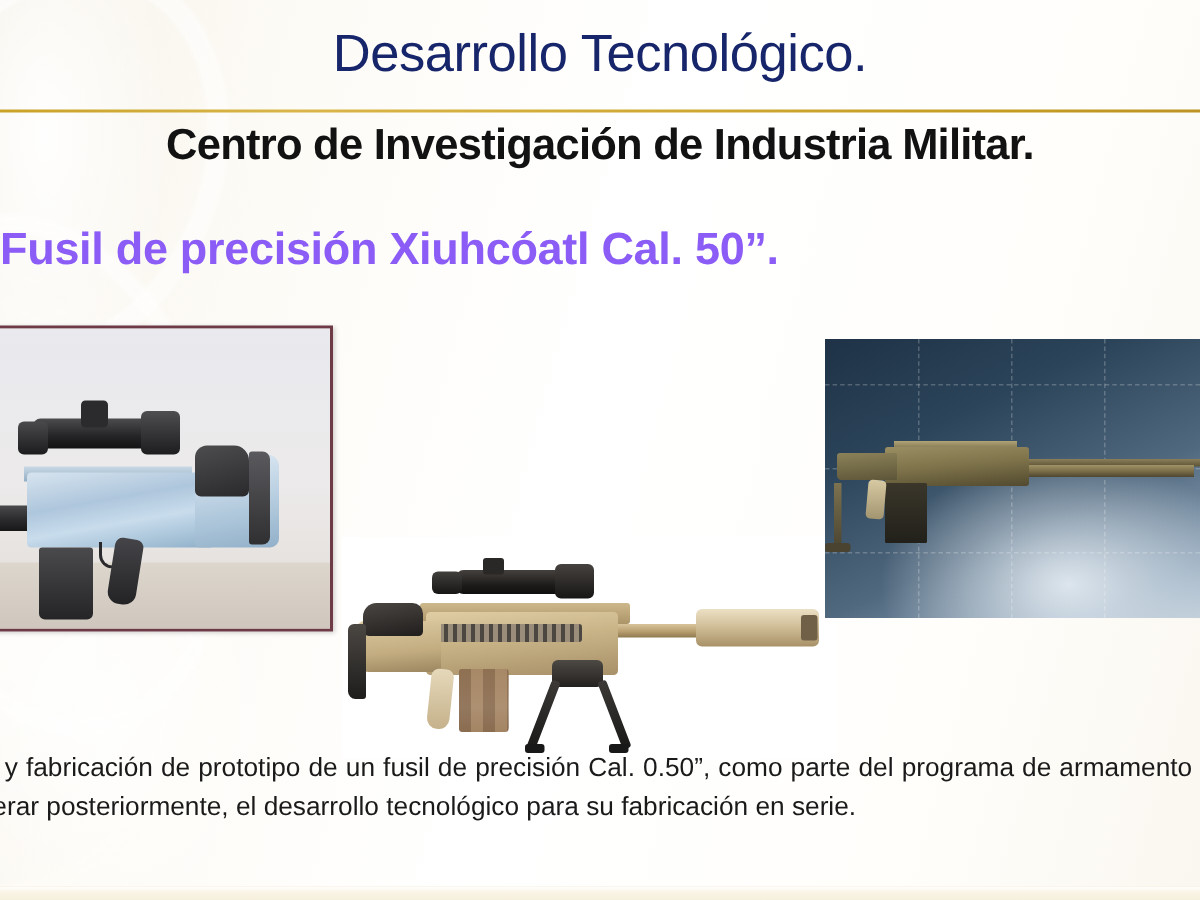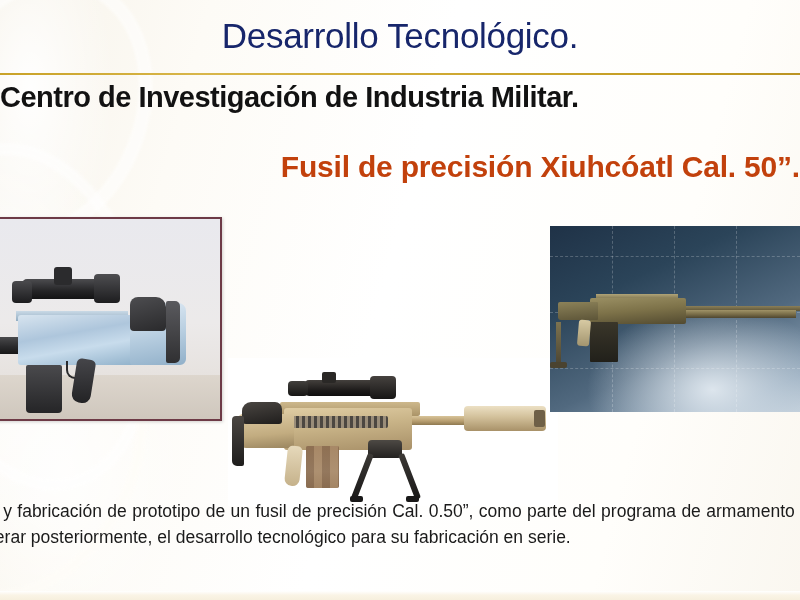--- a/index.html
+++ b/index.html
@@ -78,37 +78,37 @@
     right: 0;
     top: 73px;
     height: 2px;
     background: linear-gradient(90deg, #c9a227 0%, #d8b64a 25%, #cfa933 55%, #c39c22 85%, #bb9424 100%);
   }
 
   .title-sub {
     position: absolute;
     left: 0; right: 0;
     top: 81px;
-    text-align: left;
+    text-align: center;
     font-size: 29px;
     font-weight: bold;
     letter-spacing: -0.5px;
     color: #121212;
     white-space: nowrap;
   }
 
   .title-product {
     position: absolute;
     left: 0; right: 0;
     top: 150px;
-    text-align: right;
+    text-align: left;
     font-size: 30px;
     font-weight: bold;
     letter-spacing: -0.2px;
-    color: #c2410c;
+    color: #8b5cf6;
     white-space: nowrap;
   }
 
   
   .photo-left {
     position: absolute;
     left: -32px;
     top: 217px;
     width: 250px;
     height: 200px;

